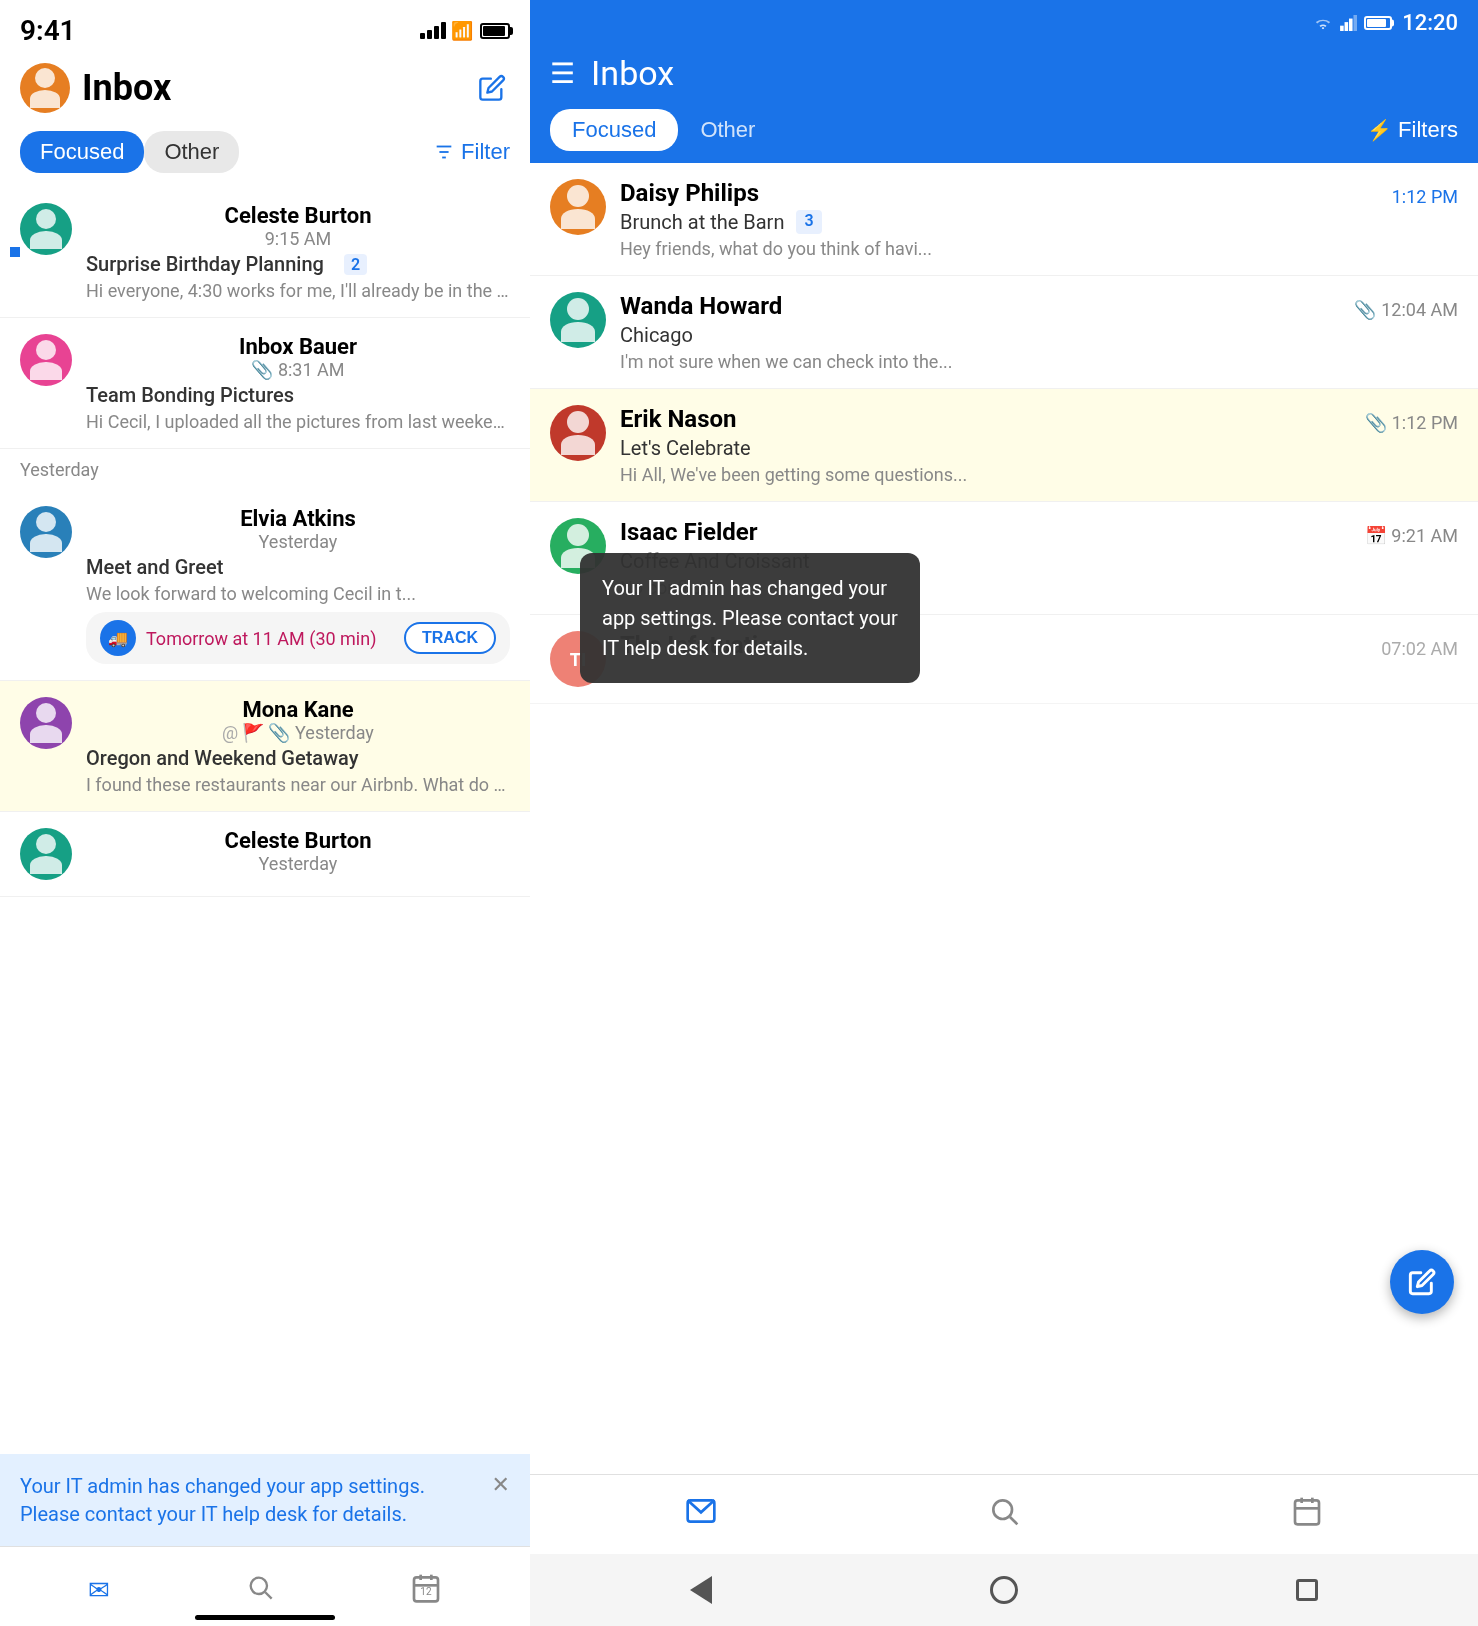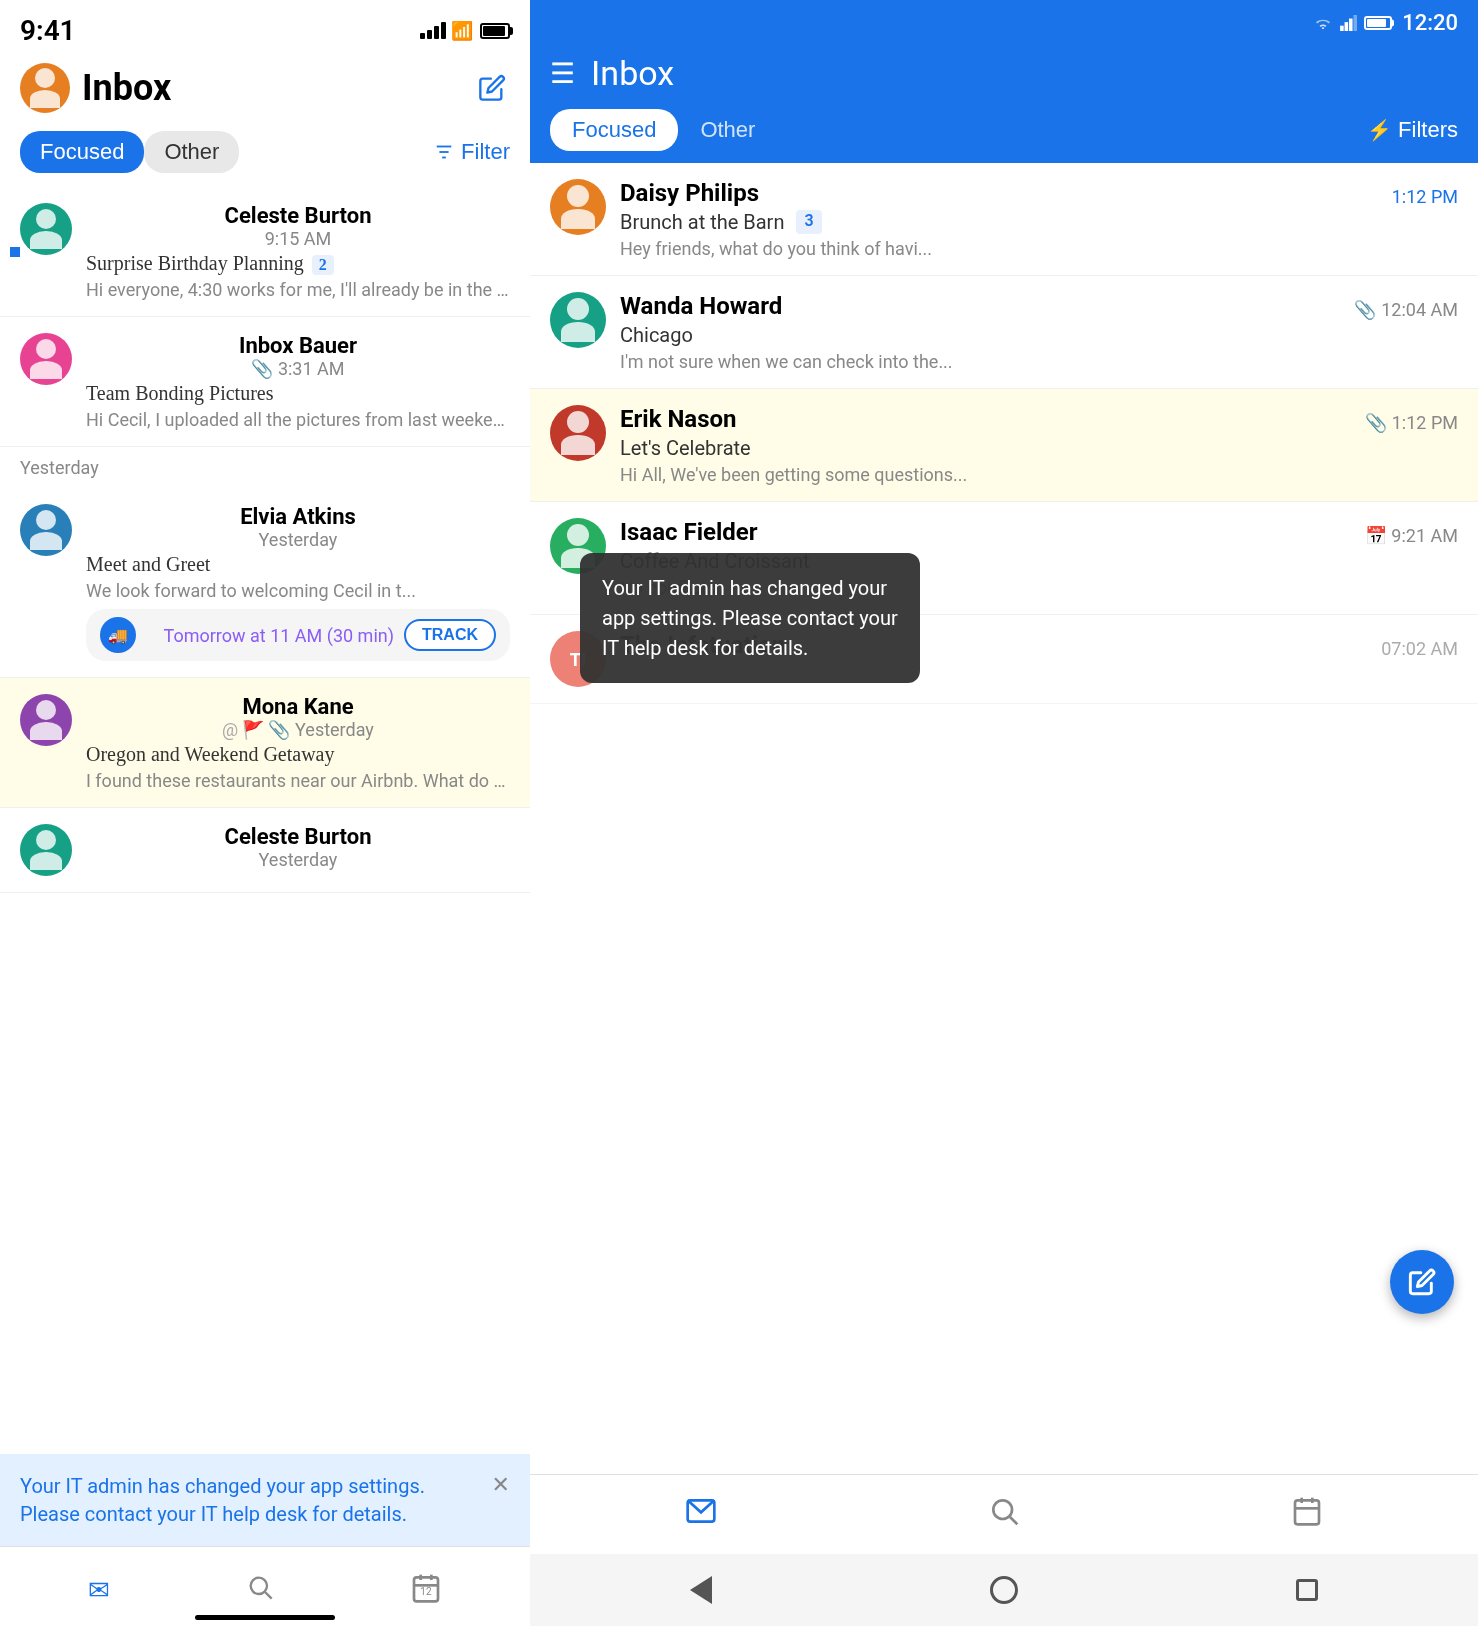--- a/index.html
+++ b/index.html
@@ -195,24 +195,23 @@
       font-weight: 700;
       color: #000;
     }
     .email-time {
       font-size: 18px;
       color: #888;
       flex-shrink: 0;
     }
     .email-subject-row {
       display: flex;
-      align-items: flex-end;
-      gap: 8px;
+      align-items: center;
+      gap: 20px;
       margin-bottom: 4px;
-      font-family: Liberation Serif, serif;
     }
     .email-subject {
       font-size: 20px;
       font-weight: 500;
       color: #333;
     }
     .email-badge {
       background: #e8f0fe;
       color: #1a73e8;
       border-radius: 4px;
@@ -255,21 +254,21 @@
       width: 36px;
       height: 36px;
       background: #1a73e8;
       border-radius: 50%;
       display: flex;
       align-items: center;
       justify-content: center;
       color: #fff;
       font-size: 16px;
     }
-    .track-text { font-size: 18px; color: #8b5cf6; flex: 1; text-align: right; }
+    .track-text { font-size: 18px; color: #be185d; flex: 1; }
     .track-btn {
       background: #fff;
       border: 2px solid #1a73e8;
       color: #1a73e8;
       border-radius: 20px;
       padding: 5px 16px;
       font-size: 16px;
       font-weight: 700;
       cursor: pointer;
     }
@@ -702,21 +701,21 @@
         <div class="person-silhouette">
           <div class="person-head"></div>
           <div class="person-body"></div>
         </div>
       </div>
       <div class="email-content">
         <div class="email-header-row">
           <span class="email-sender">Inbox Bauer</span>
           <div class="email-icons">
             <span>📎</span>
-            <span class="email-time">3:31 AM</span>
+            <span class="email-time">8:31 AM</span>
           </div>
         </div>
         <div class="email-subject-row">
           <span class="email-subject">Team Bonding Pictures</span>
         </div>
         <div class="email-preview">Hi Cecil, I uploaded all the pictures from last weekend to our OneDrive, check i...</div>
       </div>
     </div>
 
     <div class="date-divider">Yesterday</div>

